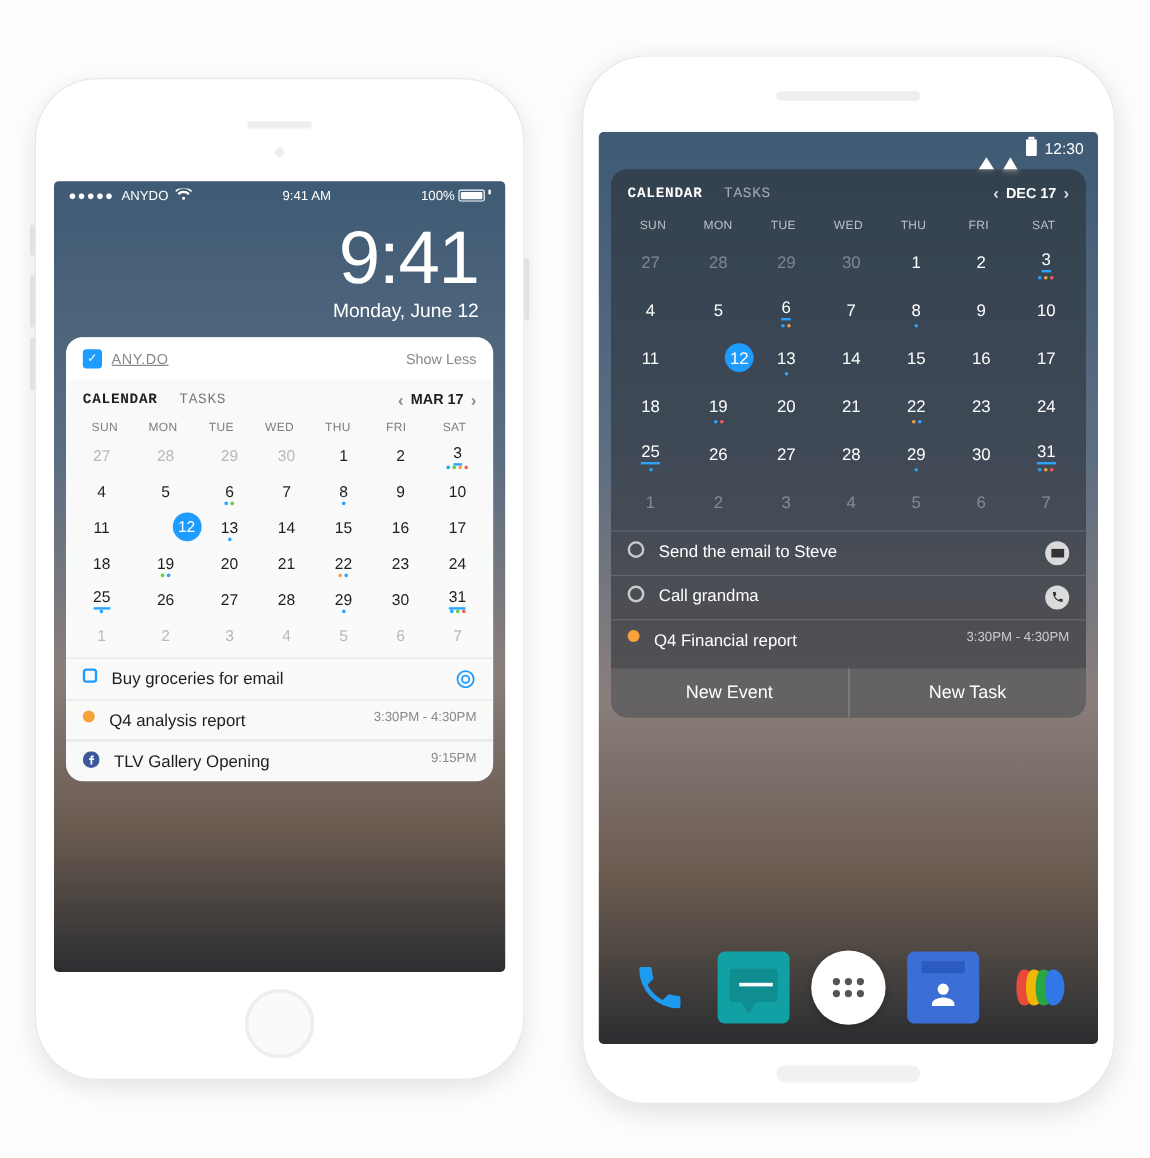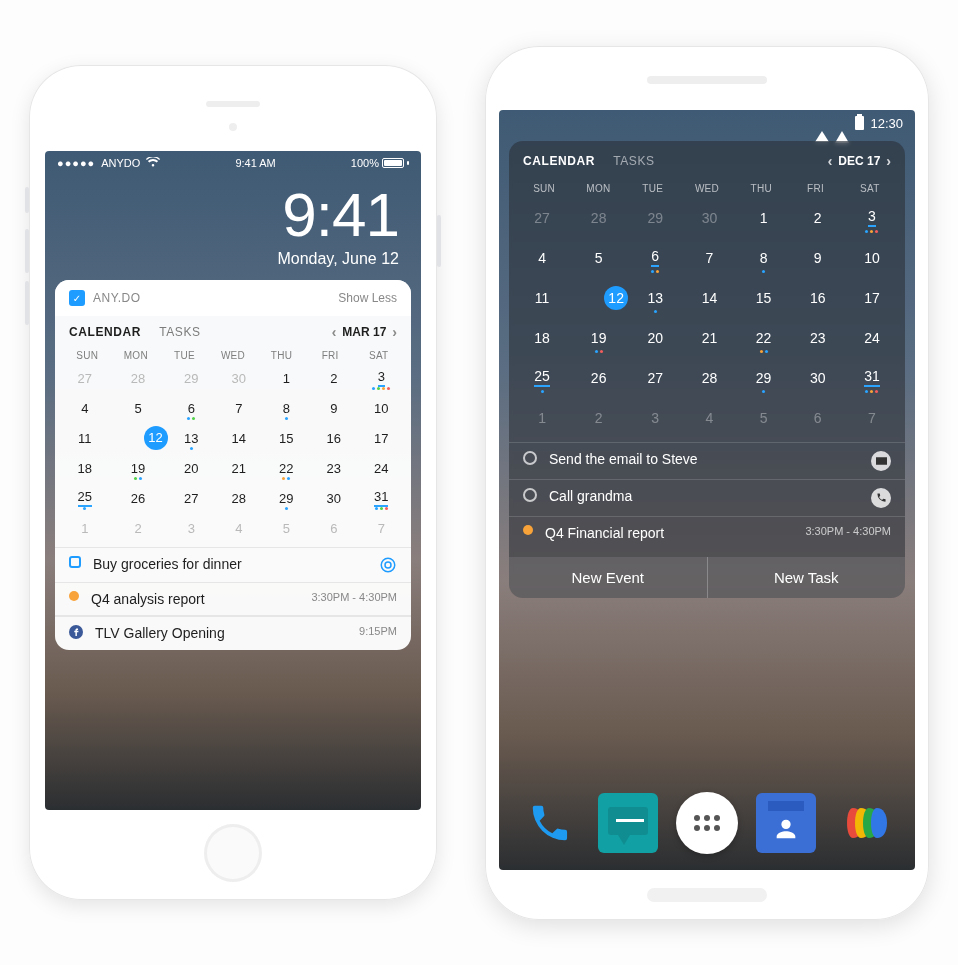--- a/index.html
+++ b/index.html
@@ -49,21 +49,21 @@
     position: relative;
     background: linear-gradient(#3f5a74 0%, #5a6d82 34%, #8a7e7c 62%, #6a5b50 82%, #2b2e31 100%);
   }
 
   .ios-status {
     display: flex; justify-content: space-between; align-items: center;
     color: #fff; font-size: 11px; padding: 6px 12px 0 12px;
     font-weight: 500;
   }
   .ios-status .dots { letter-spacing: 1px; }
-  .ios-status .batt { display:flex; align-items:center; gap:3px; }
+  .ios-status .batt { display:flex; gap:3px; }
   .batt .body { width: 22px; height: 10px; border: 1px solid #fff; border-radius: 2px; position: relative; }
   .batt .body::after { content:""; position:absolute; left:1px; top:1px; bottom:1px; right:1px; background:#fff; border-radius:1px; }
   .batt .tip { width:2px; height:4px; background:#fff; border-radius:1px; }
 
   .ios-clock { text-align: right; color: #fff; padding: 10px 22px 4px 0; }
   .ios-clock .time { font-size: 62px; font-weight: 200; letter-spacing: -1px; }
   .ios-clock .date { font-size: 16px; font-weight: 400; }
 
   
   .card {
@@ -85,21 +85,21 @@
   .chk {
     width: 16px; height:16px; border-radius:3px; background:#1f9cff;
     display:flex; align-items:center; justify-content:center; color:#fff; font-size:10px;
   }
 
   .tabs-row {
     display:flex; align-items:center; justify-content:space-between;
     padding: 8px 14px 6px 14px;
   }
   .tabs { display:flex; gap:18px; font-size:12px; letter-spacing:.6px; }
-  .tabs .tab { color:#7c7c7c; }
+  .tabs .tab { color:#7c7c7c;font-family:Liberation Mono, monospace; }
   .tabs .tab.active { color:#1e1e1e; font-weight:700; }
   .android .tabs .tab { color: rgba(255,255,255,.55); }
   .android .tabs .tab.active { color:#fff; }
   .date-nav { display:flex; align-items:center; gap:6px; font-size:12px; font-weight:600; }
   .date-nav .chev { cursor:pointer; color:#8a8a8a; font-size:14px; }
   .android .date-nav { color:#fff; }
   .android .date-nav .chev { color: rgba(255,255,255,.8); }
 
   .dow {
     display:grid; grid-template-columns: repeat(7,1fr);
@@ -234,21 +234,21 @@
 
     <div class="ios-clock">
       <div class="time">9:41</div>
       <div class="date">Monday, June 12</div>
     </div>
 
     <div class="card">
       <div class="card-head">
         <span class="left">
           <span class="chk">✓</span>
-          <span style="letter-spacing:.5px;">ANY.DO</span>
+          <span style="letter-spacing:.5px;text-decoration:underline;">ANY.DO</span>
         </span>
         <span style="cursor:pointer;">Show Less</span>
       </div>
 
       <div class="tabs-row">
         <div class="tabs">
           <span class="tab active">CALENDAR</span>
           <span class="tab">TASKS</span>
         </div>
         <div class="date-nav">
@@ -427,21 +427,21 @@
             <span class="num">6</span>
           </div>
           <div class="cell dim">
             <span class="num">7</span>
           </div>
         </div>
       <div class="divider"></div>
       <div id="ios-items">
           <div class="item">
             <span class="sq"></span>
-            <span class="title">Buy groceries for dinner</span>
+            <span class="title">Buy groceries for email</span>
             <span class="target-icon">
               <svg width="18" height="18" viewBox="0 0 24 24">
                 <circle cx="12" cy="12" r="9" fill="none" stroke="#1f9cff" stroke-width="2"></circle>
                 <circle cx="12" cy="12" r="4" fill="none" stroke="#1f9cff" stroke-width="2"></circle>
               </svg>
             </span>
           </div>
           <div class="divider"></div>
           <div class="item">
             <span class="bullet" style="background: rgb(248, 162, 58);"></span>

